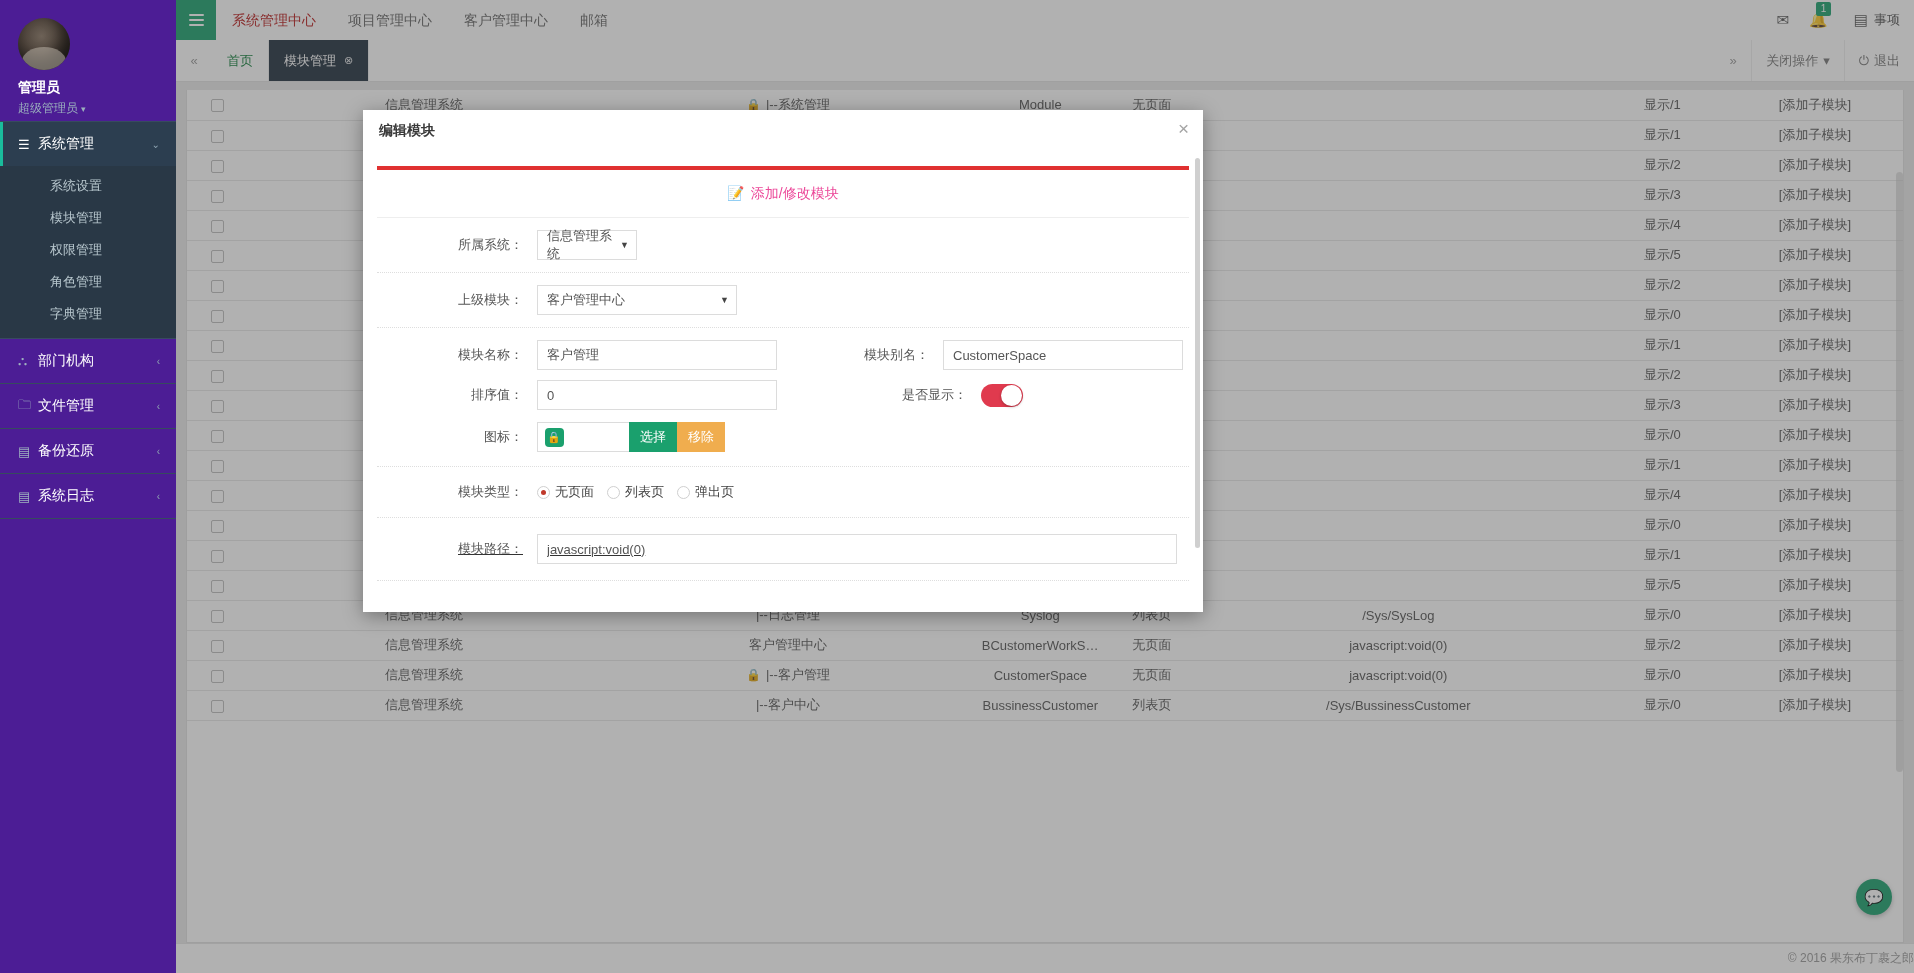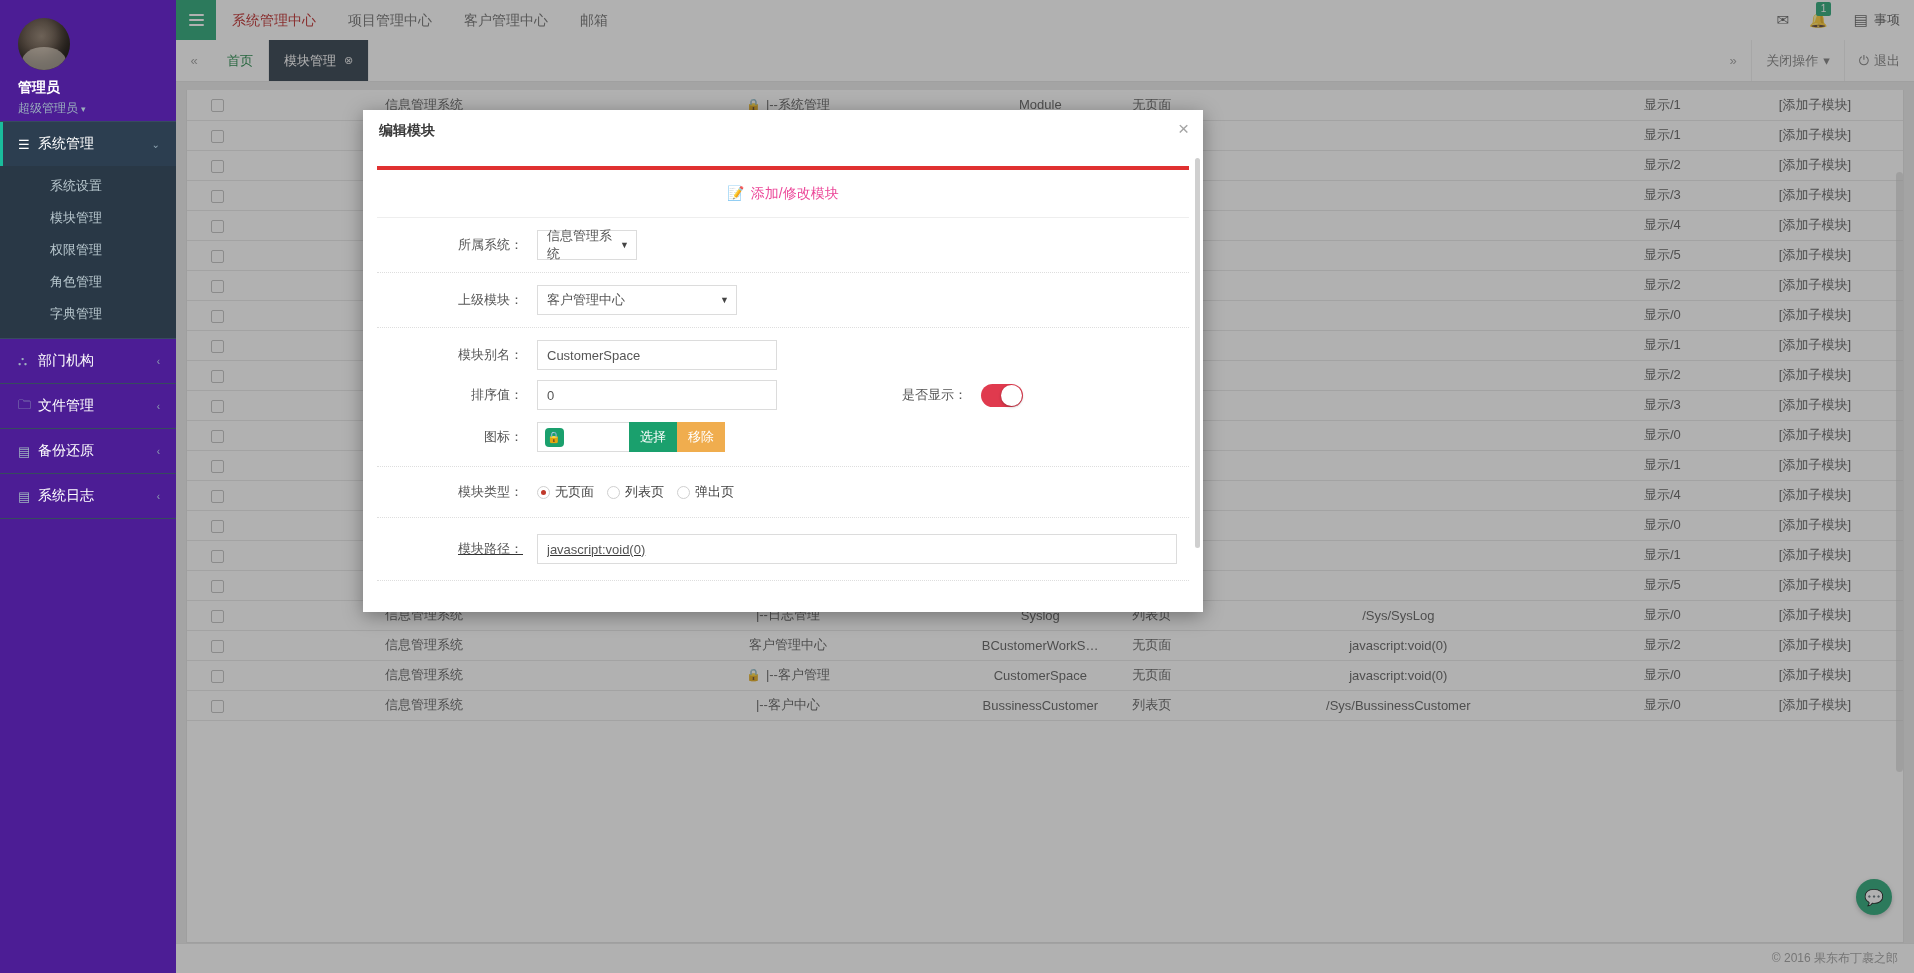--- a/index.html
+++ b/index.html
@@ -119,21 +119,21 @@
   #vscroll{
     position:absolute; right:11px; top:90px; width:7px; height:600px;
     background:#c9c9c9; border-radius:4px; opacity:.55;
   }
 
   
   #footer{
     position:absolute; left:176px; right:0; bottom:0; height:30px;
     background:#fff; border-top:1px solid #e5e5e5;
     display:flex; align-items:center; justify-content:flex-end;
-    padding-right:16px; font-size:12px; color:#9a9a9a;
+    font-size:12px; color:#9a9a9a;
   }
 
   
   #chatbtn{
     position:absolute; right:22px; bottom:58px; width:36px;height:36px;border-radius:50%;
     background:#1aa06d; color:#fff; display:flex;align-items:center;justify-content:center;
     font-size:16px; cursor:pointer; box-shadow:0 2px 5px rgba(0,0,0,.25);
   }
 
   
@@ -571,20 +571,24 @@
 
     <div class="frow">
       <div class="flabel">上级模块：</div>
       <div class="selwrap">
         <div class="sel w200">客户管理中心</div>
         <span class="car">▼</span>
       </div>
     </div>
 
     <div class="frow" style="border-bottom:none;padding-bottom:4px;">
+      <div class="fcell half">
+        <div class="flabel">模块名称：</div>
+        <input class="txt w240" value="客户管理" style="">
+      </div>
       <div class="fcell half">
         <div class="flabel">模块别名：</div>
         <input class="txt w240" value="CustomerSpace" style="">
       </div>
     </div>
 
     <div class="frow" style="border-bottom:none;padding:6px 0;gap:44px;">
       <div class="fcell half">
         <div class="flabel">排序值：</div>
         <input class="txt w240" value="0" style="">

